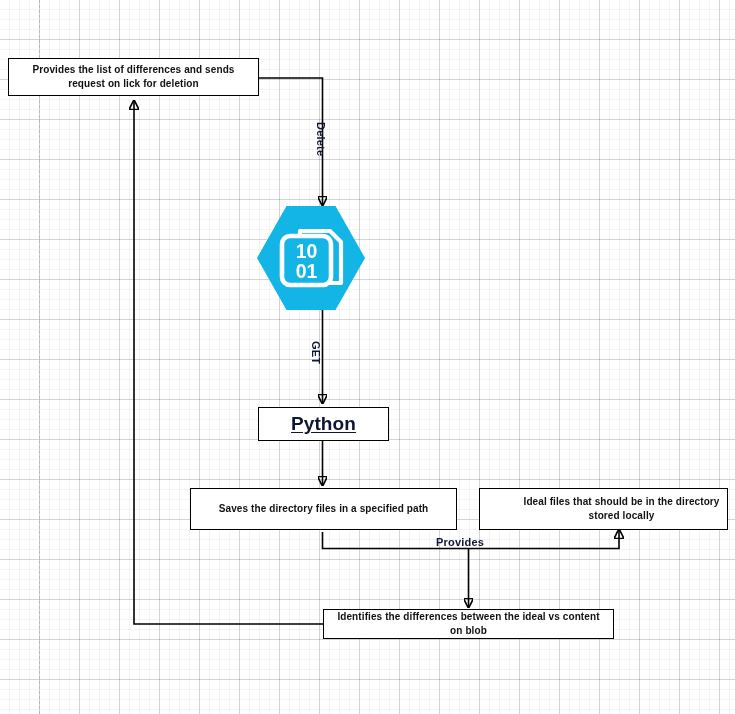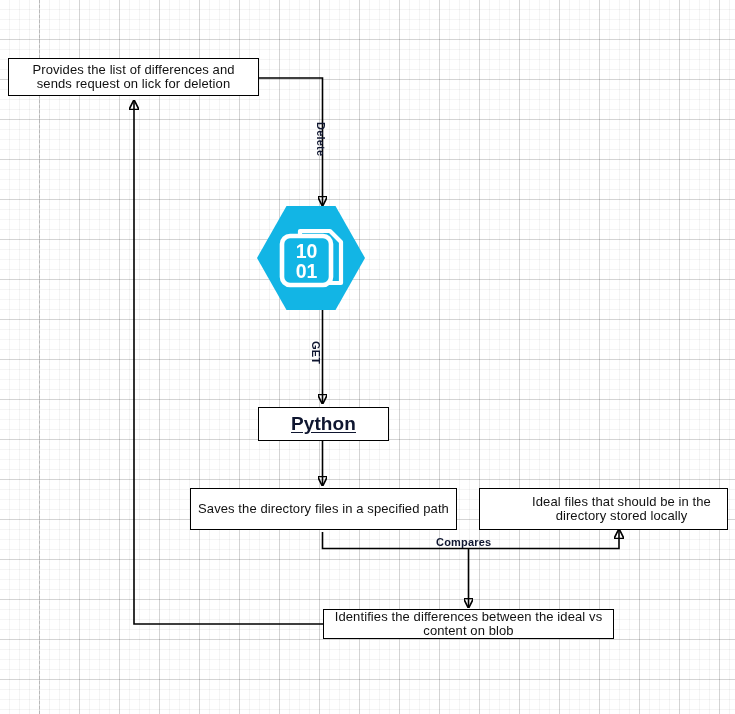--- a/index.html
+++ b/index.html
@@ -37,22 +37,22 @@
 
   .node {
     position: absolute;
     box-sizing: border-box;
     background: #ffffff;
     border: 1.6px solid #000000;
     display: flex;
     align-items: center;
     justify-content: center;
     text-align: center;
-    font-weight: normal;
-    font-size: 13px;
+    font-weight: bold;
+    font-size: 10px;
     line-height: 14px;
     color: #111111;
     letter-spacing: 0.1px;
     padding: 2px 6px;
   }
   .node-python {
     font-size: 19px;
     font-weight: bold;
     color: #0f1630;
     text-decoration: underline;
@@ -153,16 +153,16 @@
 
   <div class="edge-label vert" style="left:327px; top:122px;">
     <span>Delete</span>
   </div>
 
   <div class="edge-label vert" style="left:322px; top:341px;">
     <span>GET</span>
   </div>
 
   <div class="edge-label" style="left:436px; top:536px;">
-    <span>Compares</span>
+    <span>Provides</span>
   </div>
 
 </div>
 
 </body></html>

